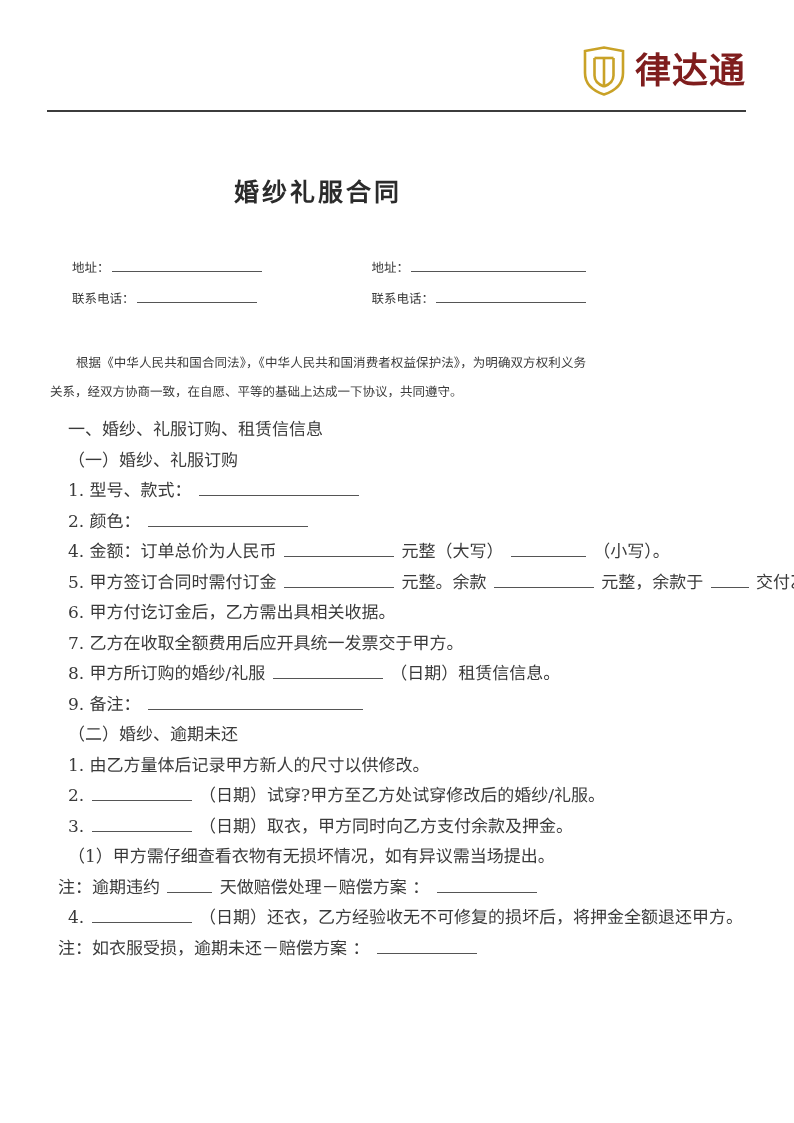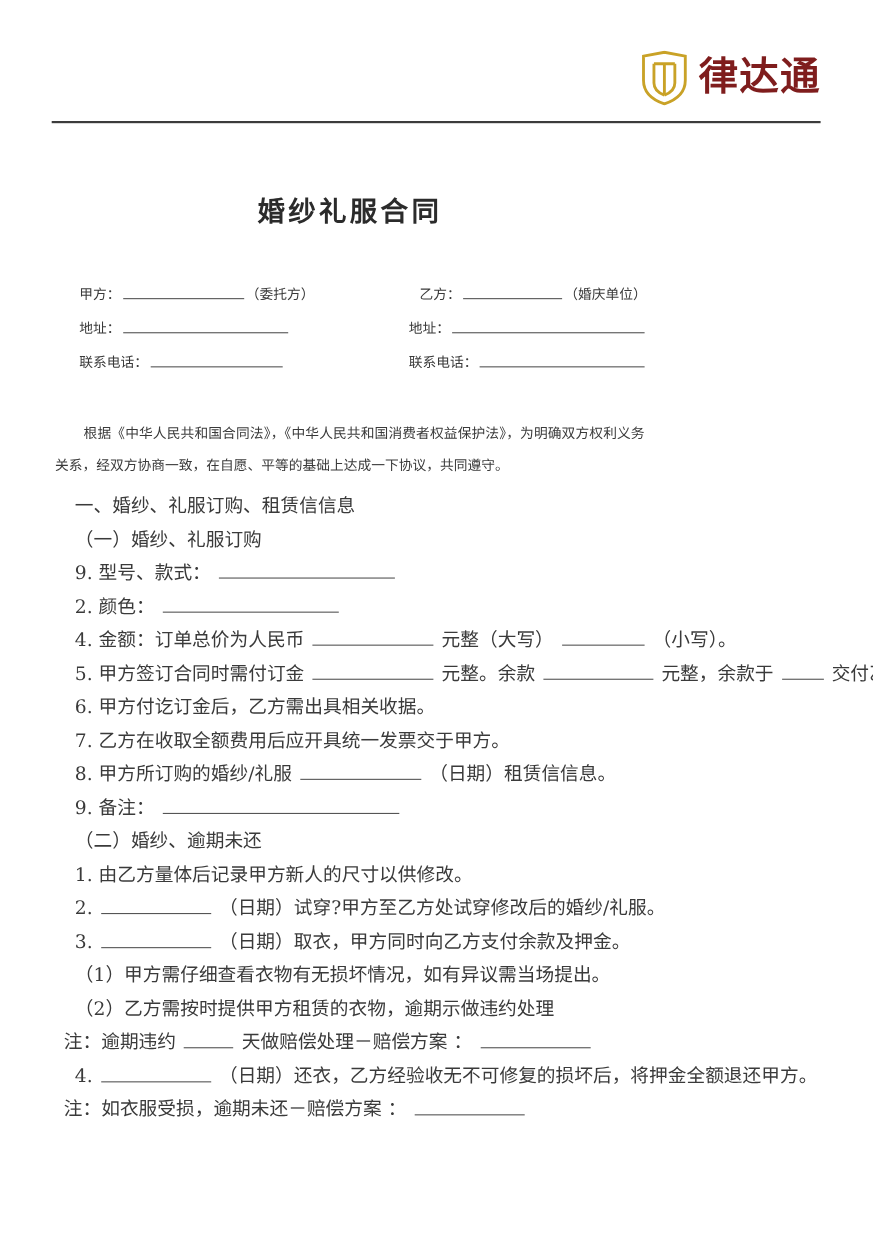--- a/index.html
+++ b/index.html
@@ -159,32 +159,20 @@
 
   <div class="header-rule"></div>
 </div>
 
 <div class="doc">
 
   <h1 class="doc-title">婚纱礼服合同</h1>
 
   <div class="parties">
 
-    <div class="party-row">
-      <div class="party-col left">
-        <span class="lbl">甲方：</span>
-        <span class="blank b-w110"></span>
-        <span>（委托方）</span>
-      </div>
-      <div class="party-col right">
-        <span class="lbl">乙方：</span>
-        <span class="blank b-w90"></span>
-        <span>（婚庆单位）</span>
-      </div>
-    </div>
 
     <div class="party-row">
       <div class="party-col left">
         <span class="lbl">地址：</span>
         <span class="blank b-w150"></span>
       </div>
       <div class="party-col right">
         <span class="lbl">地址：</span>
         <span class="blank b-w175"></span>
       </div>
@@ -205,21 +193,21 @@
 
   <p class="intro">根据《中华人民共和国合同法》，《中华人民共和国消费者权益保护法》，为明确双方权利义务关系，经双方协商一致，在自愿、平等的基础上达成一下协议，共同遵守。</p>
 
   <div class="clauses">
 
     <div class="line lvl-h">一、婚纱、礼服订购、租赁信信息</div>
 
     <div class="line lvl-sub">（一）婚纱、礼服订购</div>
 
     <div class="line lvl-item">
-      <span>9. 型号、款式：</span>
+      <span>1. 型号、款式：</span>
       <span class="blank b-w160"></span>
     </div>
 
     <div class="line lvl-item">
       <span>2. 颜色：</span>
       <span class="blank b-w160"></span>
     </div>
 
 
     <div class="line lvl-item">
@@ -266,21 +254,20 @@
     </div>
 
     <div class="line lvl-item">
       <span>3.</span>
       <span class="blank b-w100"></span>
       <span>（日期）取衣，甲方同时向乙方支付余款及押金。</span>
     </div>
 
     <div class="line lvl-par">（1）甲方需仔细查看衣物有无损坏情况，如有异议需当场提出。</div>
 
-    <div class="line lvl-par">（2）乙方需按时提供甲方租赁的衣物，逾期示做违约处理</div>
 
     <div class="line lvl-note">
       <span>注：逾期违约</span>
       <span class="blank b-w45"></span>
       <span>天做赔偿处理－赔偿方案 ：</span>
       <span class="blank b-w100"></span>
     </div>
 
     <div class="line lvl-item">
       <span>4.</span>

